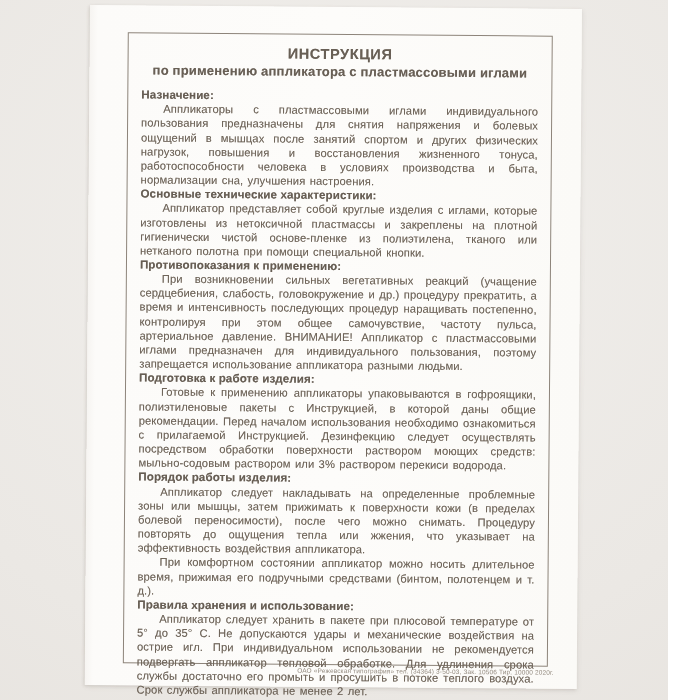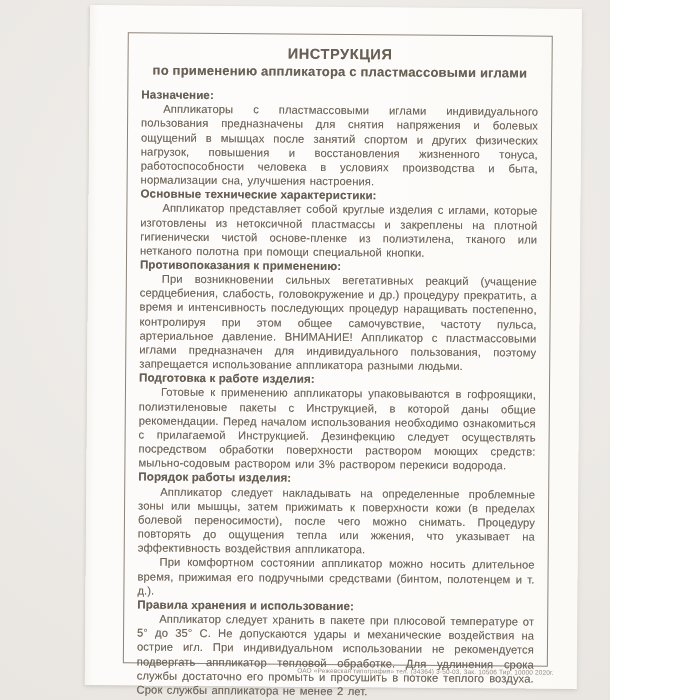--- a/index.html
+++ b/index.html
@@ -1,18 +1,18 @@
 <!DOCTYPE html>
 <html><head>
 <meta charset="utf-8">
 <style>
   html, body { margin: 0; padding: 0; }
   .stage {
     position: relative;
-    width: 610px;
+    width: 668px;
     height: 700px;
     overflow: hidden;
     background: radial-gradient(130% 110% at 50% 35%, #f1efec 0%, #ebe8e4 55%, #e4e0db 100%);
     font-family: "Liberation Sans", sans-serif;
   }
   .paper {
     position: absolute;
     left: 90px;
     top: 7px;
     width: 492px;

